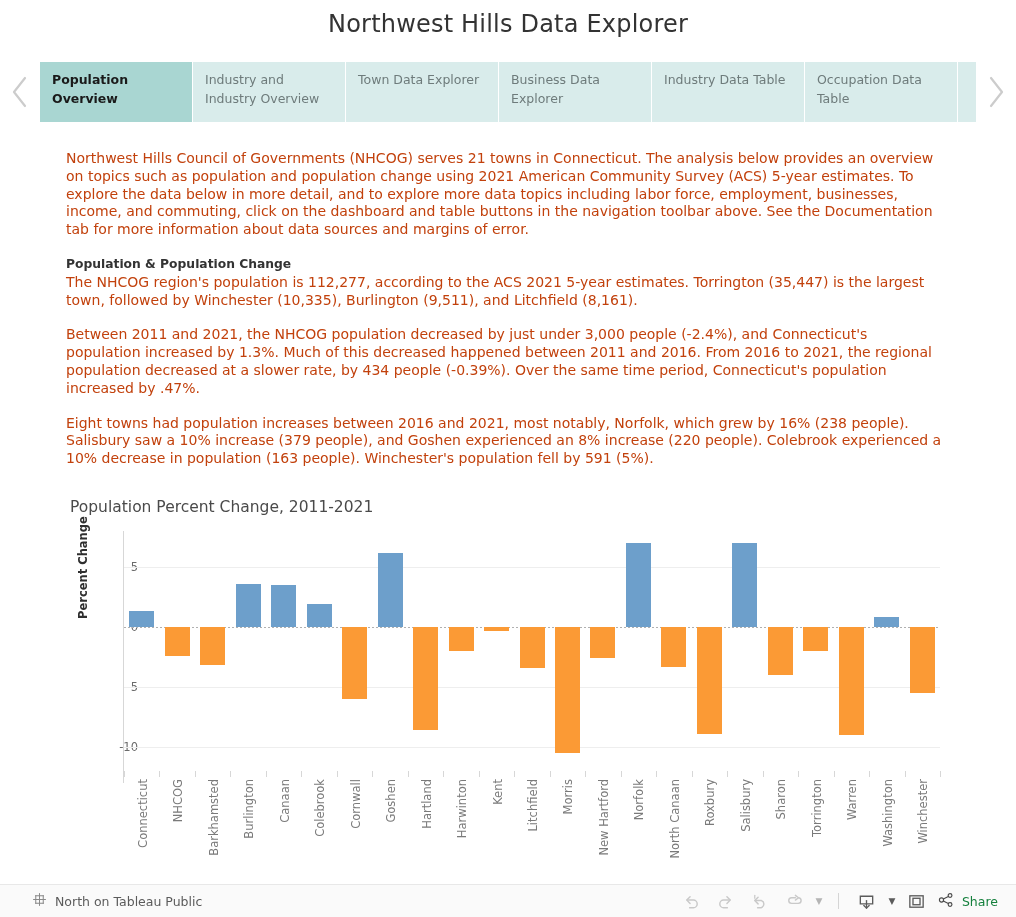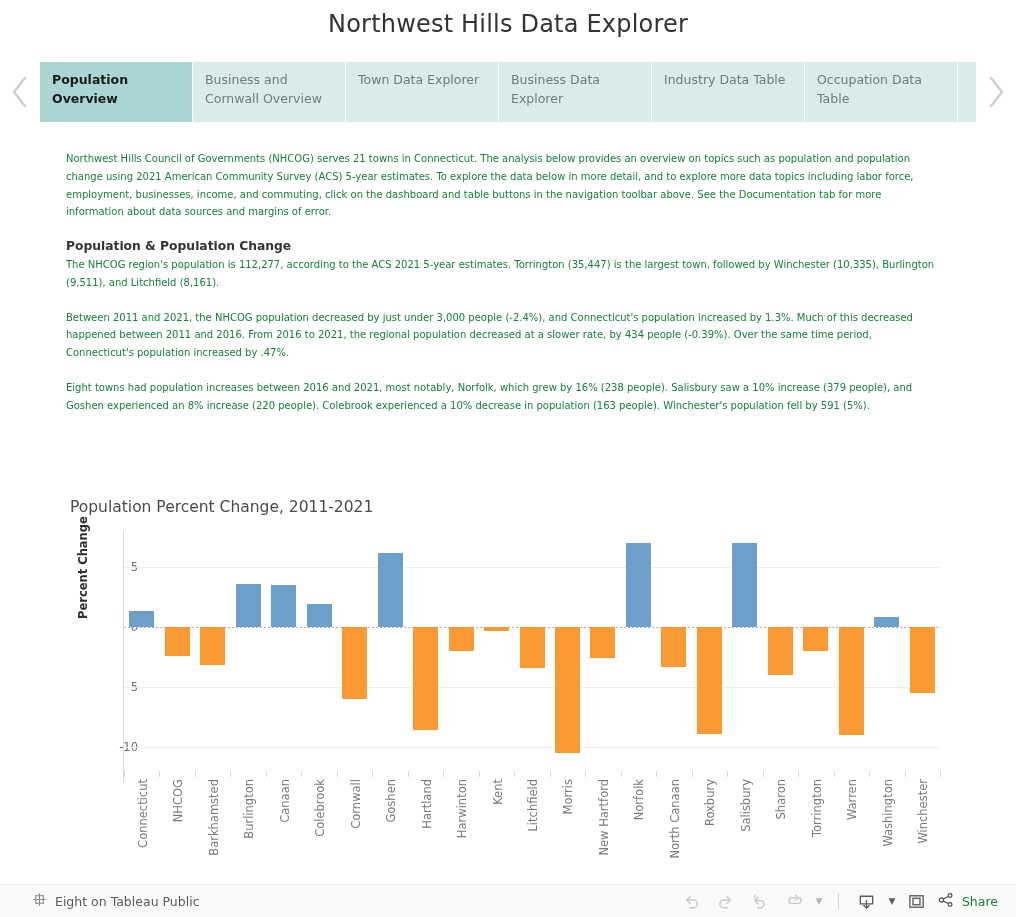--- a/index.html
+++ b/index.html
@@ -72,23 +72,23 @@
   }
   .tab .tab-label { display: block; }
 
   
   .content {
     position: absolute;
     top: 150px; left: 66px;
     width: 876px;
   }
   .para {
-    font-size: 10px;
+    font-size: 14px;
     line-height: 17.8px;
-    color: #15803d;
+    color: #c2410c;
     margin: 0 0 17px 0;
   }
   .para:last-child { margin-bottom: 0; }
   .subhead {
     font-size: 12.3px;
     line-height: 17.8px;
     color: #333333;
     font-weight: bold;
     margin: 0;
   }
@@ -242,21 +242,21 @@
     <div class="nav-arrow">
       <svg width="20" height="34" viewBox="0 0 20 34" aria-hidden="true">
         <polyline points="15,3 4,17 15,31" fill="none" stroke="#cccccc" stroke-width="2.2" stroke-linecap="round" stroke-linejoin="round"></polyline>
       </svg>
     </div>
     <div class="tabs-wrap" id="tabs-wrap">
         <div class="tab active" style="width: 152px;">
           <span class="tab-label">Population Overview</span>
         </div>
         <div class="tab" style="width: 152px;">
-          <span class="tab-label">Business and Cornwall Overview</span>
+          <span class="tab-label">Industry and Industry Overview</span>
         </div>
         <div class="tab" style="width: 152px;">
           <span class="tab-label">Town Data Explorer</span>
         </div>
         <div class="tab" style="width: 152px;">
           <span class="tab-label">Business Data Explorer</span>
         </div>
         <div class="tab" style="width: 152px;">
           <span class="tab-label">Industry Data Table</span>
         </div>
@@ -379,21 +379,21 @@
           <g fill="none" stroke="#8a8a8a" stroke-width="1.1">
             <line x1="8" y1="1.2" x2="8" y2="14.8"></line>
             <line x1="1.2" y1="8" x2="14.8" y2="8"></line>
             <line x1="4" y1="3.4" x2="4" y2="12.6"></line>
             <line x1="12" y1="3.4" x2="12" y2="12.6"></line>
             <line x1="3.4" y1="4" x2="12.6" y2="4"></line>
             <line x1="3.4" y1="12" x2="12.6" y2="12"></line>
           </g>
         </svg>
       </span>
-      <span class="tbl-label">Eight on Tableau Public</span>
+      <span class="tbl-label">North on Tableau Public</span>
     </div>
 
     <div class="tb-right">
       <div class="tb-btn">
         <svg width="19" height="19" viewBox="0 0 20 20" aria-hidden="true">
           <path d="M5.5 8.5 H12 a4 4 0 0 1 0 8 H8" fill="none" stroke="#c9c9c9" stroke-width="1.5" stroke-linecap="round"></path>
           <polyline points="8.5,5 5,8.5 8.5,12" fill="none" stroke="#c9c9c9" stroke-width="1.5" stroke-linecap="round" stroke-linejoin="round"></polyline>
         </svg>
       </div>
       <div class="tb-btn">

